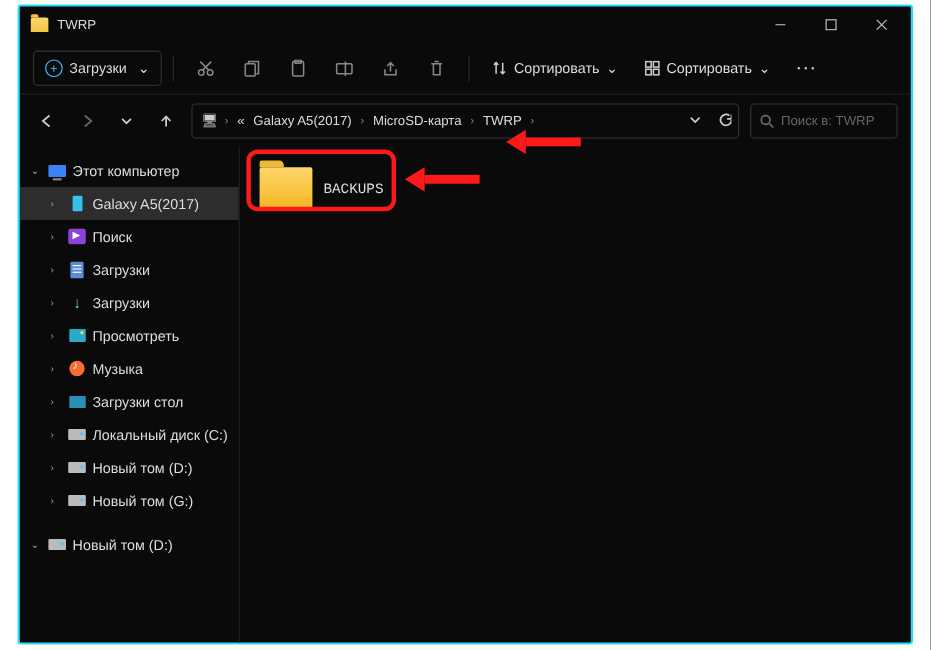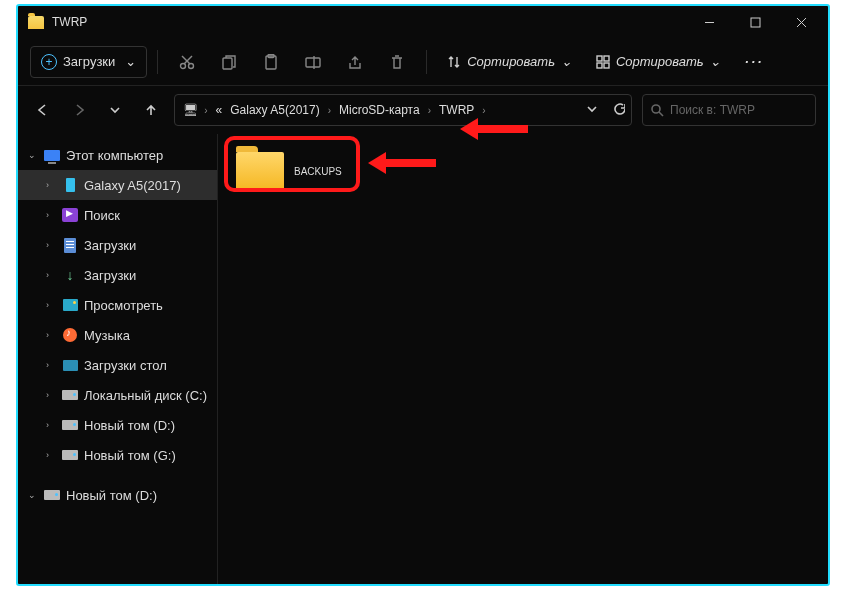--- a/index.html
+++ b/index.html
@@ -14,35 +14,35 @@
   .winbtn { width: 46px; height: 32px; display: flex; align-items: center; justify-content: center; color: #ccc; }
   .winbtn svg { width: 11px; height: 11px; stroke: #ccc; stroke-width: 1; fill: none; }
   
   .toolbar { height: 48px; display: flex; align-items: center; padding: 0 12px; gap: 4px; border-bottom: 1px solid #222; }
   .new-btn { display: flex; align-items: center; gap: 6px; height: 32px; padding: 0 10px; border: 1px solid #333; border-radius: 4px; }
   .new-btn .plus { width:16px; height:16px; border:1px solid #4cc2ff; border-radius:50%; display:flex; align-items:center; justify-content:center; color:#4cc2ff; font-size:12px; line-height:1; }
   .new-btn .chev { margin-left: 4px; }
   .tbic { width: 38px; height: 36px; display:flex; align-items:center; justify-content:center; color:#777; }
   .tbic svg { width:16px; height:16px; stroke:#888; stroke-width:1.4; fill:none; }
   .sep { width:1px; height:24px; background:#2a2a2a; margin:0 6px; }
-  .tb-text-btn { display:flex; align-items:center; gap:6px; height:36px; padding:0 10px; color:#ddd;font-style:italic; }
+  .tb-text-btn { display:flex; align-items:center; gap:6px; height:36px; padding:0 10px; color:#ddd; }
   .tb-text-btn svg { width:14px; height:14px; stroke:#ccc; stroke-width:1.4; fill:none; }
   .dots { letter-spacing: 2px; font-weight:bold; }
   
   .navrow { height: 48px; display:flex; align-items:center; padding:0 12px; gap:10px; }
   .navic { width:26px; height:32px; display:flex; align-items:center; justify-content:center; }
   .navic svg { width:14px; height:14px; stroke:#ccc; stroke-width:1.6; fill:none; }
   .navic.dim svg { stroke:#666; }
   .addr { flex:1; height:32px; border:1px solid #333; border-radius:4px; display:flex; align-items:center; padding:0 8px; gap:4px; position:relative; }
   .addr .pc-glyph { font-size:12px; color:#ccc; }
   .crumb { padding: 0 2px; white-space:nowrap; font-size:12px; }
   .csep { color:#888; font-size:10px; padding:0 2px; }
   .addr-end { position:absolute; right:6px; display:flex; gap:14px; align-items:center; }
   .addr-end svg { width:13px; height:13px; stroke:#ccc; stroke-width:1.6; fill:none; }
-  .searchbox { width:174px; height:32px; border:1px solid #333; border-radius:4px; display:flex; align-items:center; padding:0 8px; gap:6px; color:#666; }
+  .searchbox { width:134px; height:32px; border:1px solid #333; border-radius:4px; display:flex; align-items:center; padding:0 8px; gap:6px; color:#666; }
   .searchbox svg { width:13px; height:13px; stroke:#666; stroke-width:1.6; fill:none; }
   .search-ph { font-size:12px; }
   
   .body { flex:1; display:flex; min-height:0; }
   .sidebar { width:200px; border-right:1px solid #222; padding:6px 0; overflow:hidden; }
   .tree-item { display:flex; align-items:center; height:30px; padding-left:10px; gap:6px; font-size:13px; }
   .tree-item.level2 { padding-left:28px; }
   .tree-item.sel { background:#2d2d2d; }
   .tree-item.group { margin-top:10px; }
   .tree-item .chev { width:10px; color:#aaa; font-size:9px; }
@@ -59,21 +59,21 @@
   .ic-img::after { content:""; position:absolute; right:2px; top:2px; width:3px; height:3px; background:#ffd54a; border-radius:50%; }
   .ic-music { width:14px; height:14px; background:#ff6b35; border-radius:50%; position:relative; }
   .ic-music::after { content:"♪"; position:absolute; left:3px; top:-1px; font-size:10px; color:#fff; }
   .ic-desk { width:15px; height:11px; background:#2b8fb5; border-radius:1px; }
   .ic-drive { width:16px; height:10px; background:#bbb; border-radius:1px; position:relative; }
   .ic-drive::after { content:""; position:absolute; right:2px; top:3px; width:3px; height:3px; background:#4cc2ff; border-radius:50%; }
   .content { flex:1; position:relative; padding:14px; }
   .folder-item { display:inline-flex; flex-direction:row; align-items:center; gap:10px; padding:4px; }
   .big-folder { width:48px; height:38px; background:linear-gradient(#ffd76a,#f5b722); border-radius:2px; position:relative; }
   .big-folder::before { content:""; position:absolute; left:0; top:-6px; width:22px; height:6px; background:#f0b93a; border-radius:2px 4px 0 0; }
-  .folder-label { font-size:10px; }
+  .folder-label { font-size:13px;font-family:Liberation Mono, monospace; }
   .highlight-box { position:absolute; border:4px solid #ff1a1a; border-radius:10px; pointer-events:none; }
   .arrow { position:absolute; display:flex; align-items:center; pointer-events:none; }
   .arrow .shaft { height:8px; background:#ff1a1a; }
   .arrow .head { width:0; height:0; border-top:11px solid transparent; border-bottom:11px solid transparent; border-right:18px solid #ff1a1a; }
   .status { height:24px; border-top:1px solid #222; display:flex; align-items:center; padding:0 10px; font-size:12px; color:#999; }
   .status .sp { flex:1; }
   .vbtn { width:22px; height:18px; display:flex; align-items:center; justify-content:center; }
   .vbtn svg { width:14px; height:14px; stroke:#888; stroke-width:1; fill:none; }
 </style>
 </head>

